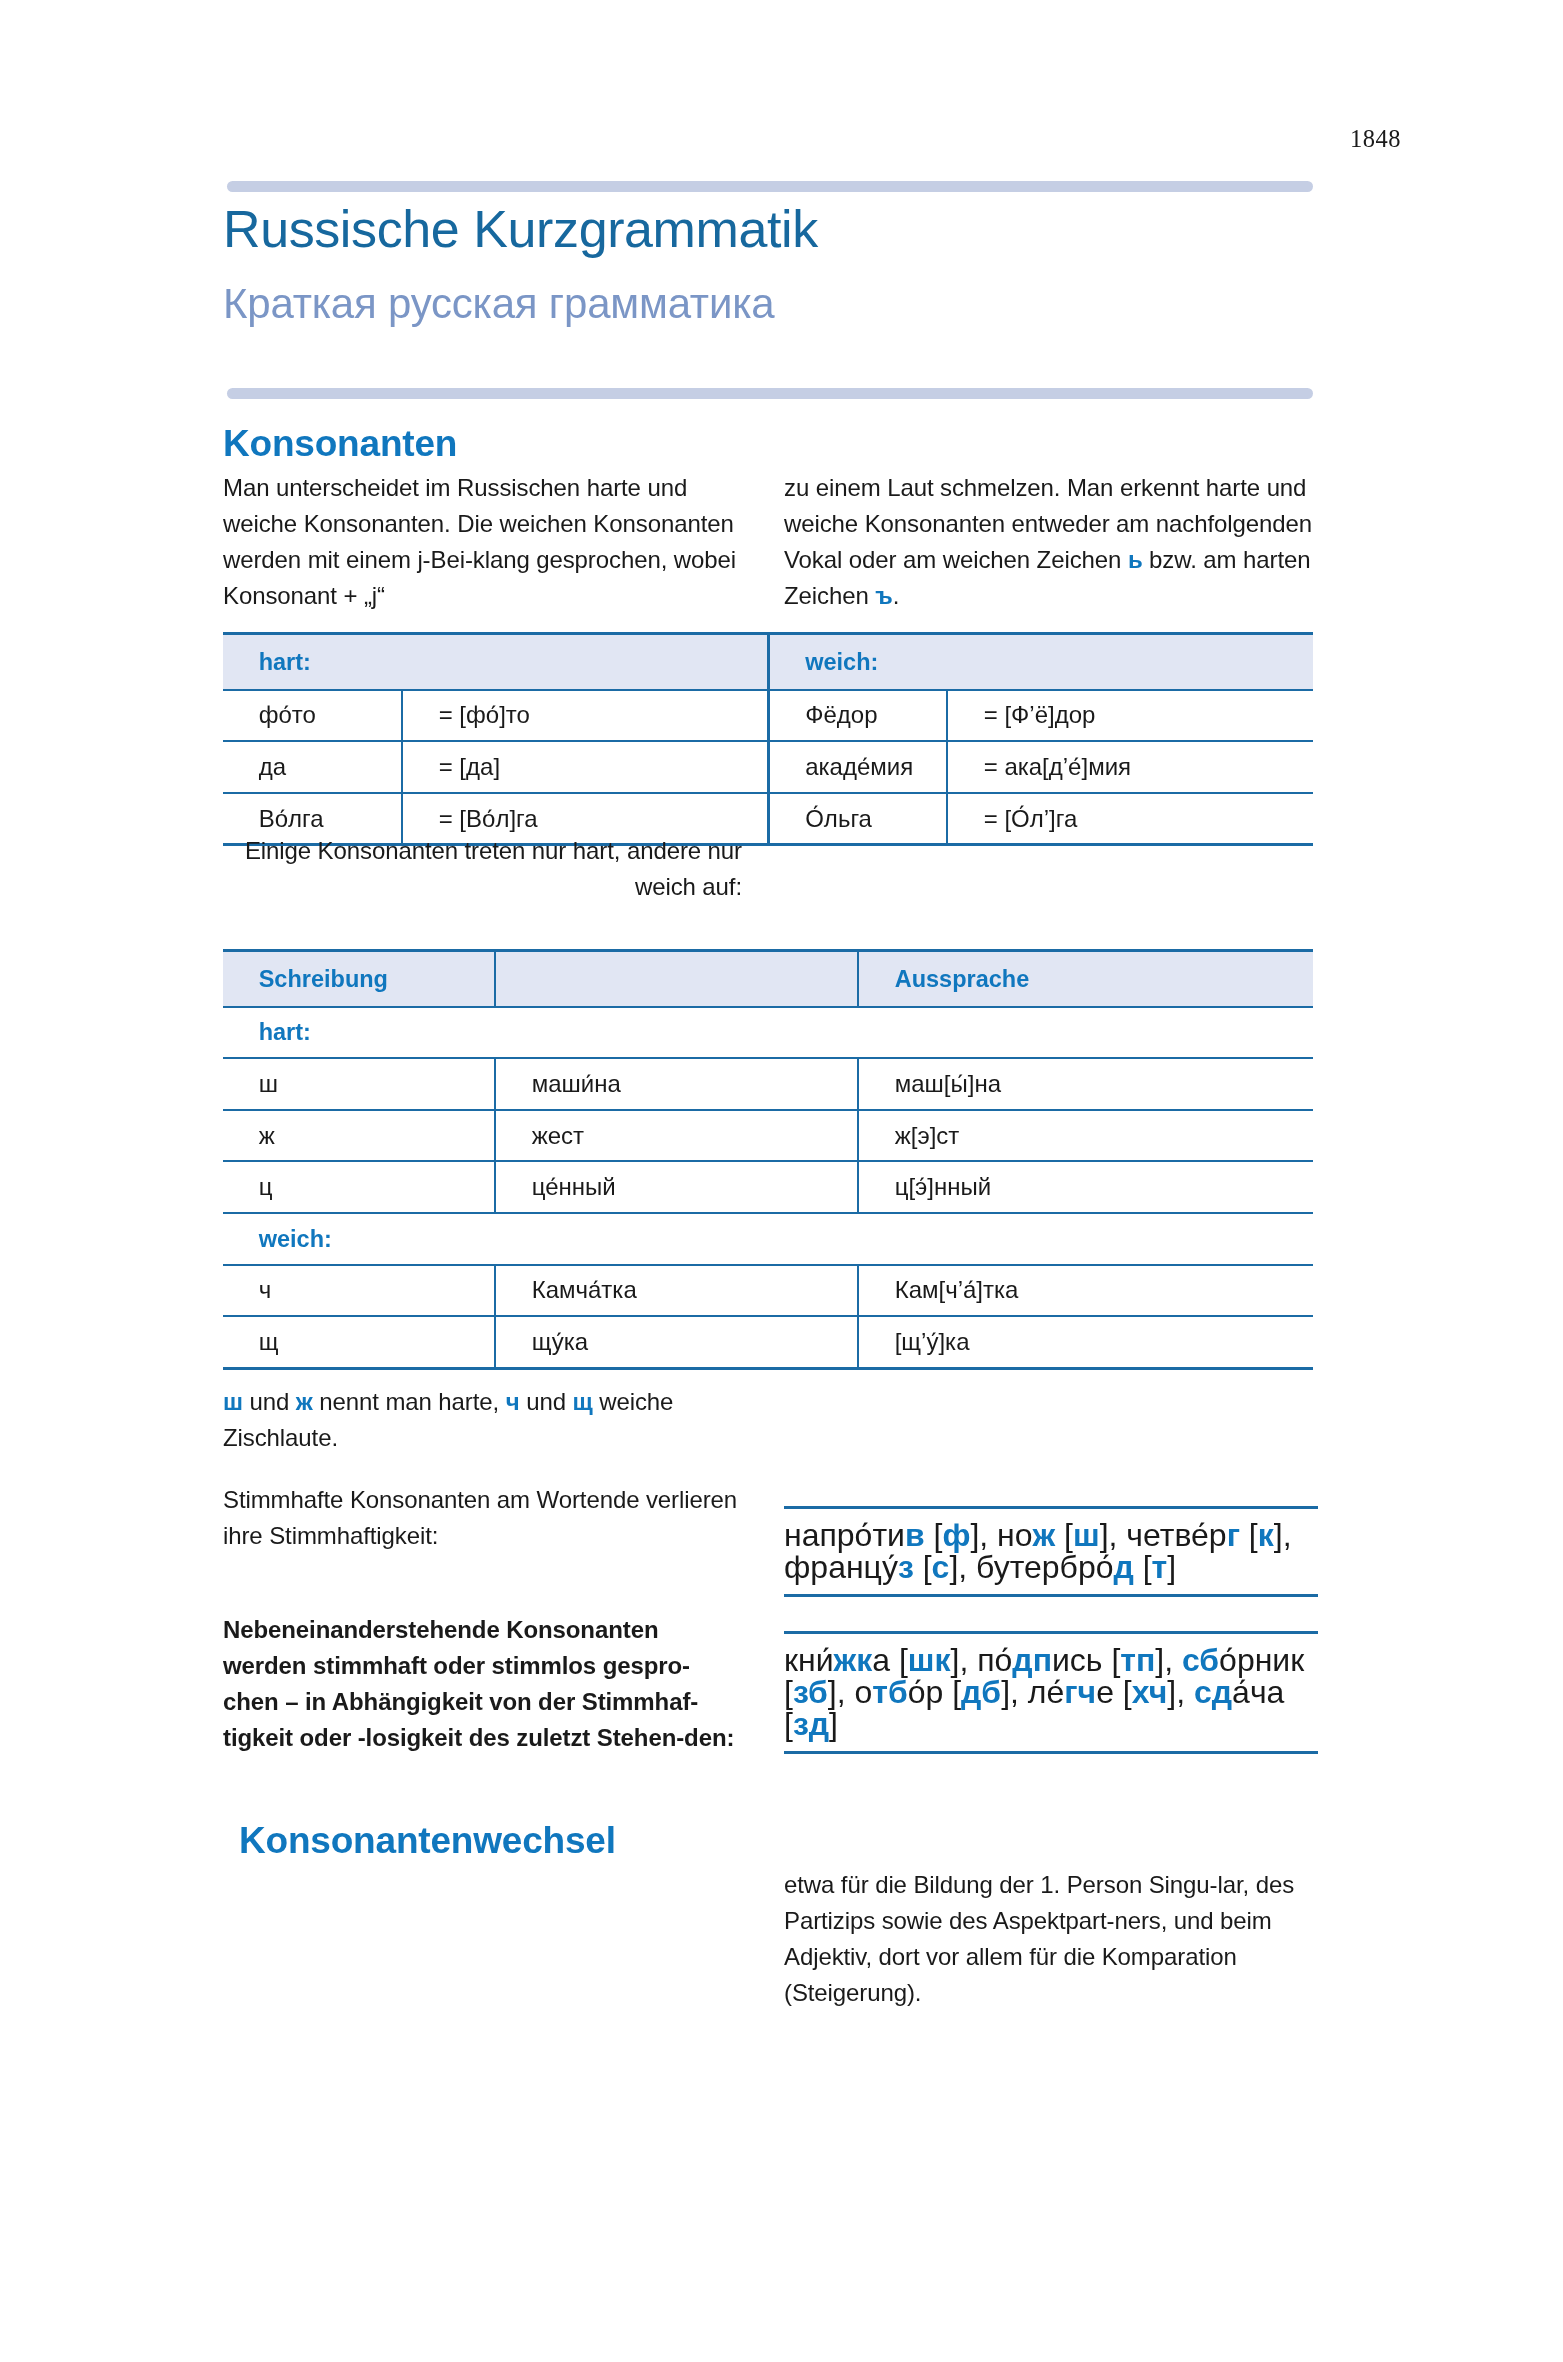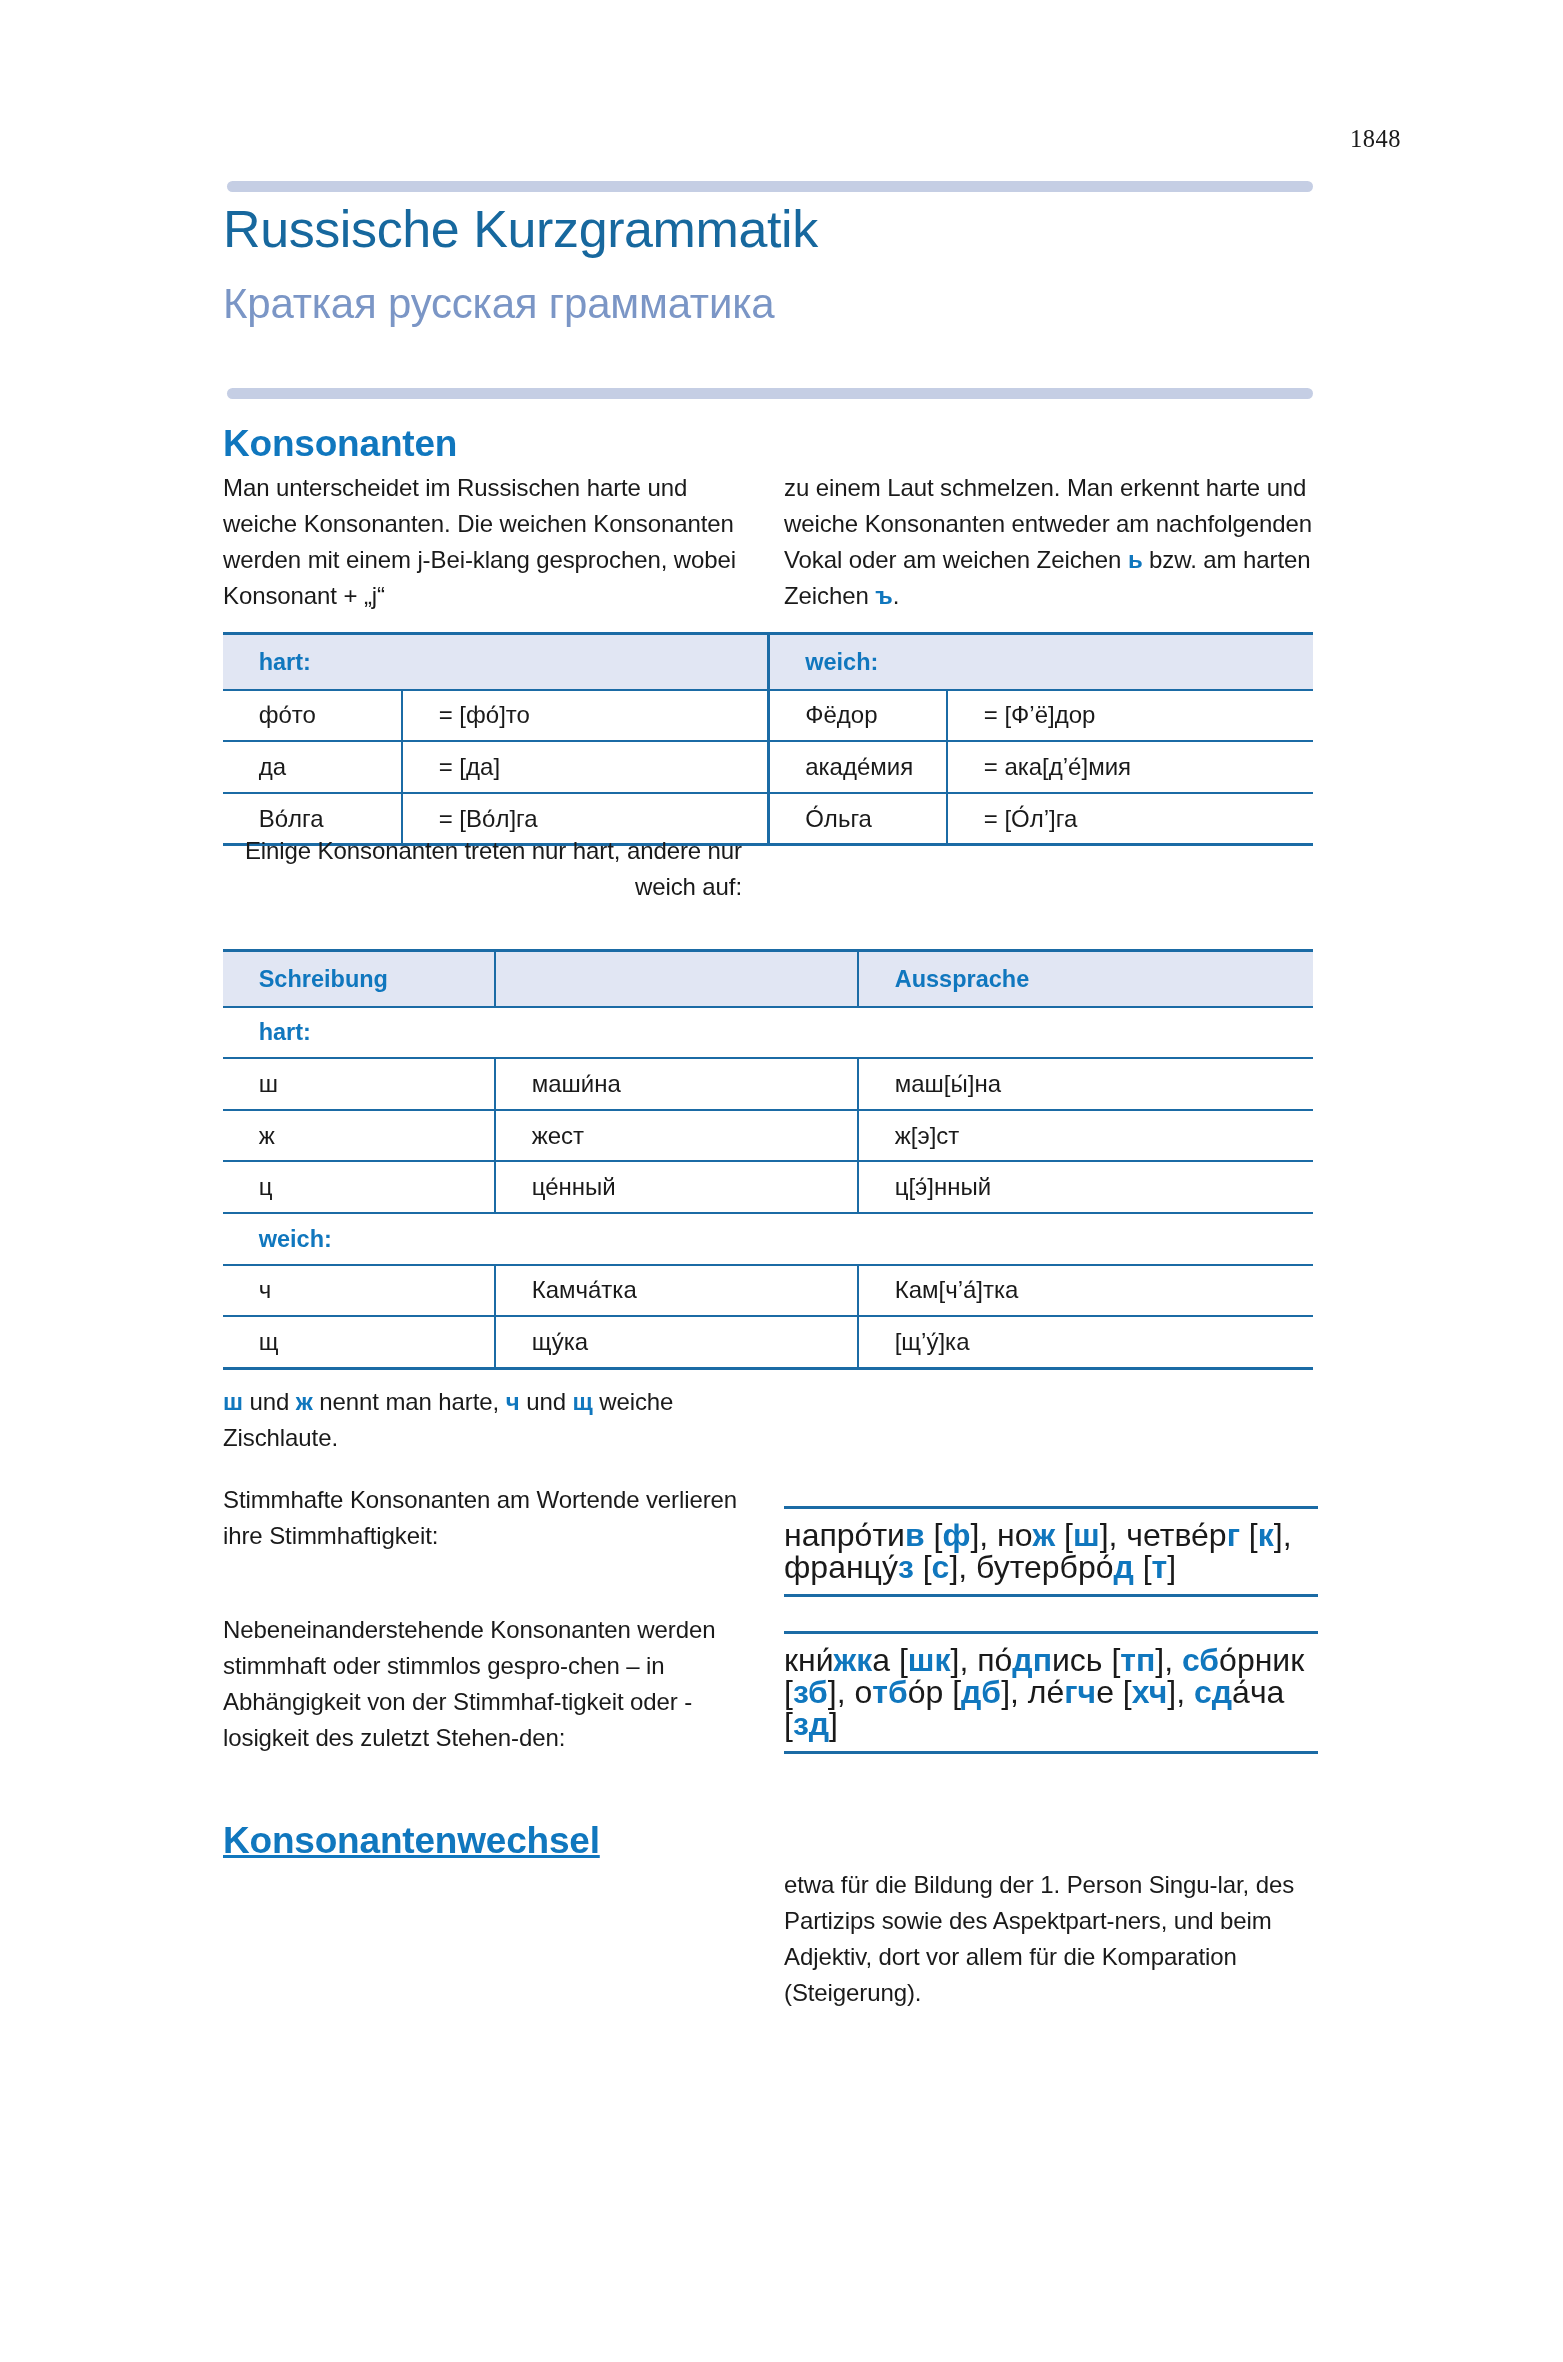--- a/index.html
+++ b/index.html
@@ -314,23 +314,23 @@
     </table>
 
   <div class="col-text col-left" style="top:1384px; width:534px;">
     <span class="hl">ш</span><span> und </span><span class="hl">ж</span><span> nennt man harte, </span><span class="hl">ч</span><span> und </span><span class="hl">щ</span><span> weiche Zischlaute.</span>
   </div>
 
   <div class="col-text col-left" style="top:1482px;">Stimmhafte Konsonanten am Wortende verlieren ihre Stimmhaftigkeit:</div>
 
   <div class="exbox" style="top:1506px;"><span>напро́ти</span><span class="blue-bold">в</span><span> [</span><span class="blue-bold">ф</span><span>], но</span><span class="blue-bold">ж</span><span> [</span><span class="blue-bold">ш</span><span>], четве́р</span><span class="blue-bold">г</span><span> [</span><span class="blue-bold">к</span><span>], францу́</span><span class="blue-bold">з</span><span> [</span><span class="blue-bold">с</span><span>], бутербро́</span><span class="blue-bold">д</span><span> [</span><span class="blue-bold">т</span><span>]</span></div>
 
-  <div class="col-text col-left" style="top:1612px;">Nebeneinanderstehende Konsonanten werden stimmhaft oder stimmlos gespro-chen – in Abhängigkeit von der Stimmhaf-tigkeit oder -losigkeit des zuletzt Stehen-den:</div>
+  <div class="col-text col-left" style="top:1612px;font-weight:bold;">Nebeneinanderstehende Konsonanten werden stimmhaft oder stimmlos gespro-chen – in Abhängigkeit von der Stimmhaf-tigkeit oder -losigkeit des zuletzt Stehen-den:</div>
 
   <div class="exbox" style="top:1631px;"><span>кни́</span><span class="blue-bold">жк</span><span>а [</span><span class="blue-bold">шк</span><span>], по́</span><span class="blue-bold">дп</span><span>ись [</span><span class="blue-bold">тп</span><span>], </span><span class="blue-bold">сб</span><span>о́рник [</span><span class="blue-bold">зб</span><span>], о</span><span class="blue-bold">тб</span><span>о́р [</span><span class="blue-bold">дб</span><span>], ле́</span><span class="blue-bold">гч</span><span>е [</span><span class="blue-bold">хч</span><span>], </span><span class="blue-bold">сд</span><span>а́ча [</span><span class="blue-bold">зд</span><span>]</span></div>
 
-  <div class="h2" style="left:223px; top:1820px;text-decoration:underline;">Konsonantenwechsel</div>
+  <div class="h2" style="left:239px; top:1820px;">Konsonantenwechsel</div>
 
 
   <div class="col-text col-right" style="top:1867px;">etwa für die Bildung der 1. Person Singu-lar, des Partizips sowie des Aspektpart-ners, und beim Adjektiv, dort vor allem für die Komparation (Steigerung).</div>
 
 </div>
 
 
 </body></html>

